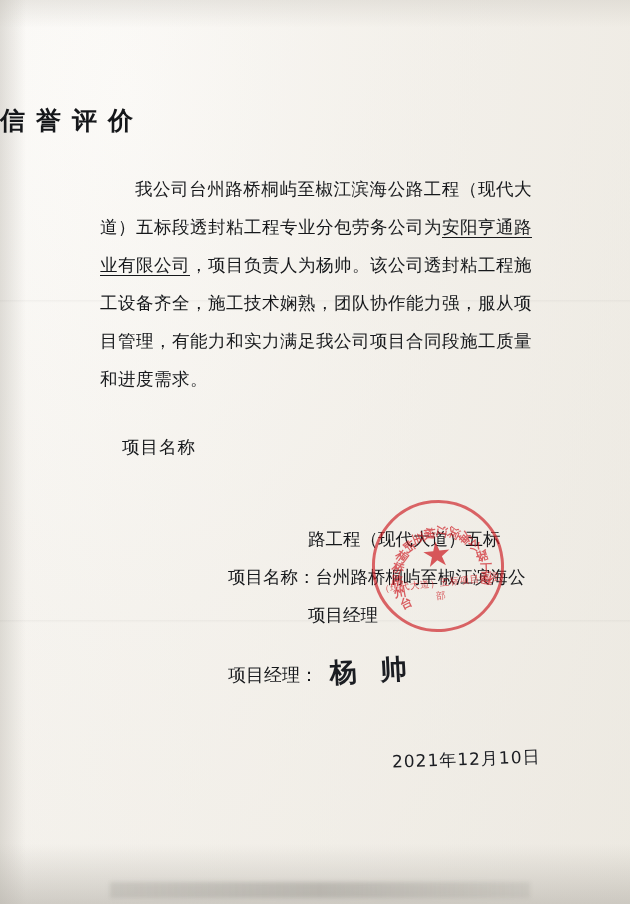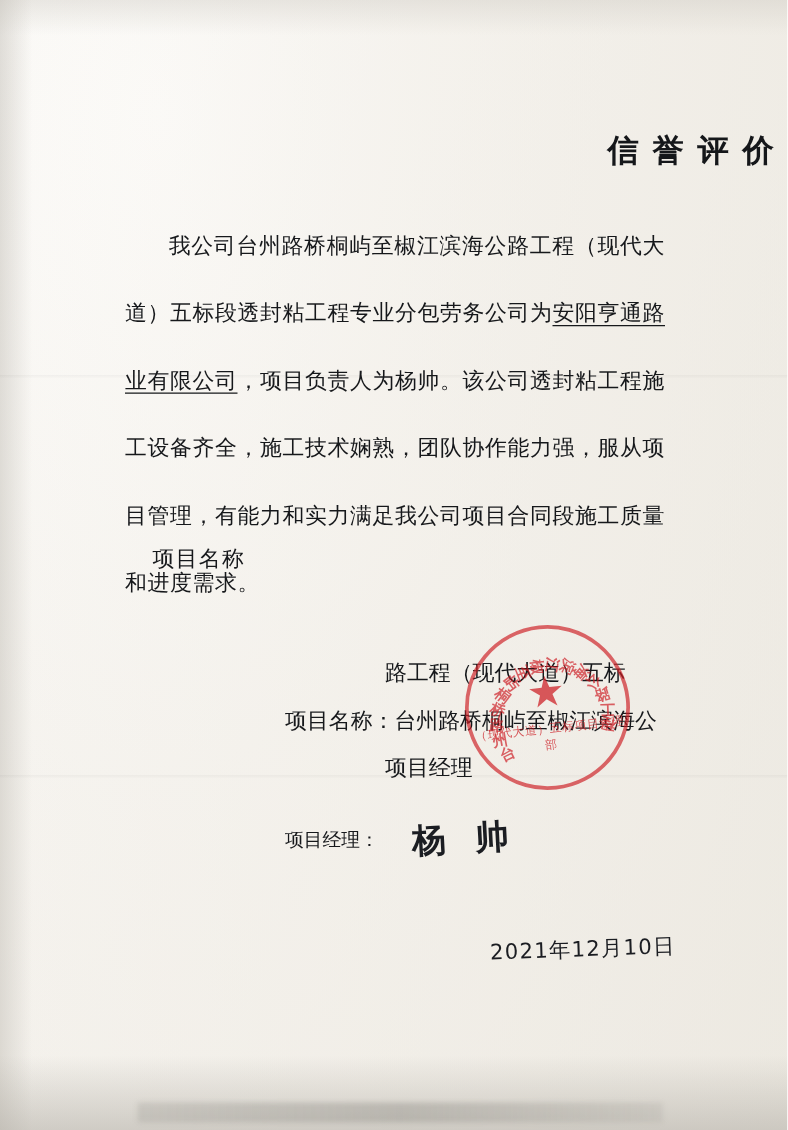--- a/index.html
+++ b/index.html
@@ -61,35 +61,35 @@
     position: absolute;
     inset: 0;
     padding: 0;
   }
 
   .doc-title {
     position: absolute;
     top: 104px;
     left: 0;
     right: 0;
-    text-align: right;
+    text-align: left;
     font-size: 25px;
     font-weight: bold;
     letter-spacing: 11px;
     color: #15171a;
     font-family: Liberation Sans, sans-serif;
   }
 
   .body-text {
     position: absolute;
     top: 170px;
     left: 100px;
     width: 432px;
     font-size: 17.5px;
-    line-height: 54px;
+    line-height: 38px;
     color: #16181b;
     text-align: justify;
     text-justify: inter-ideograph;
     letter-spacing: 0.5px;
   }
   .body-text p {
     margin: 0;
     text-indent: 2em;
   }
   .u {
@@ -119,21 +119,21 @@
     white-space: nowrap;
   }
   .sign-block .line.indent {
     padding-left: 80px;
   }
 
   .manager-row {
     position: absolute;
     top: 663px;
     left: 228px;
-    font-size: 15px;
+    font-size: 18px;
     color: #16181b;
   }
 
   
   .signature {
     position: absolute;
     top: 650px;
     left: 330px;
     width: 190px;
     height: 52px;

